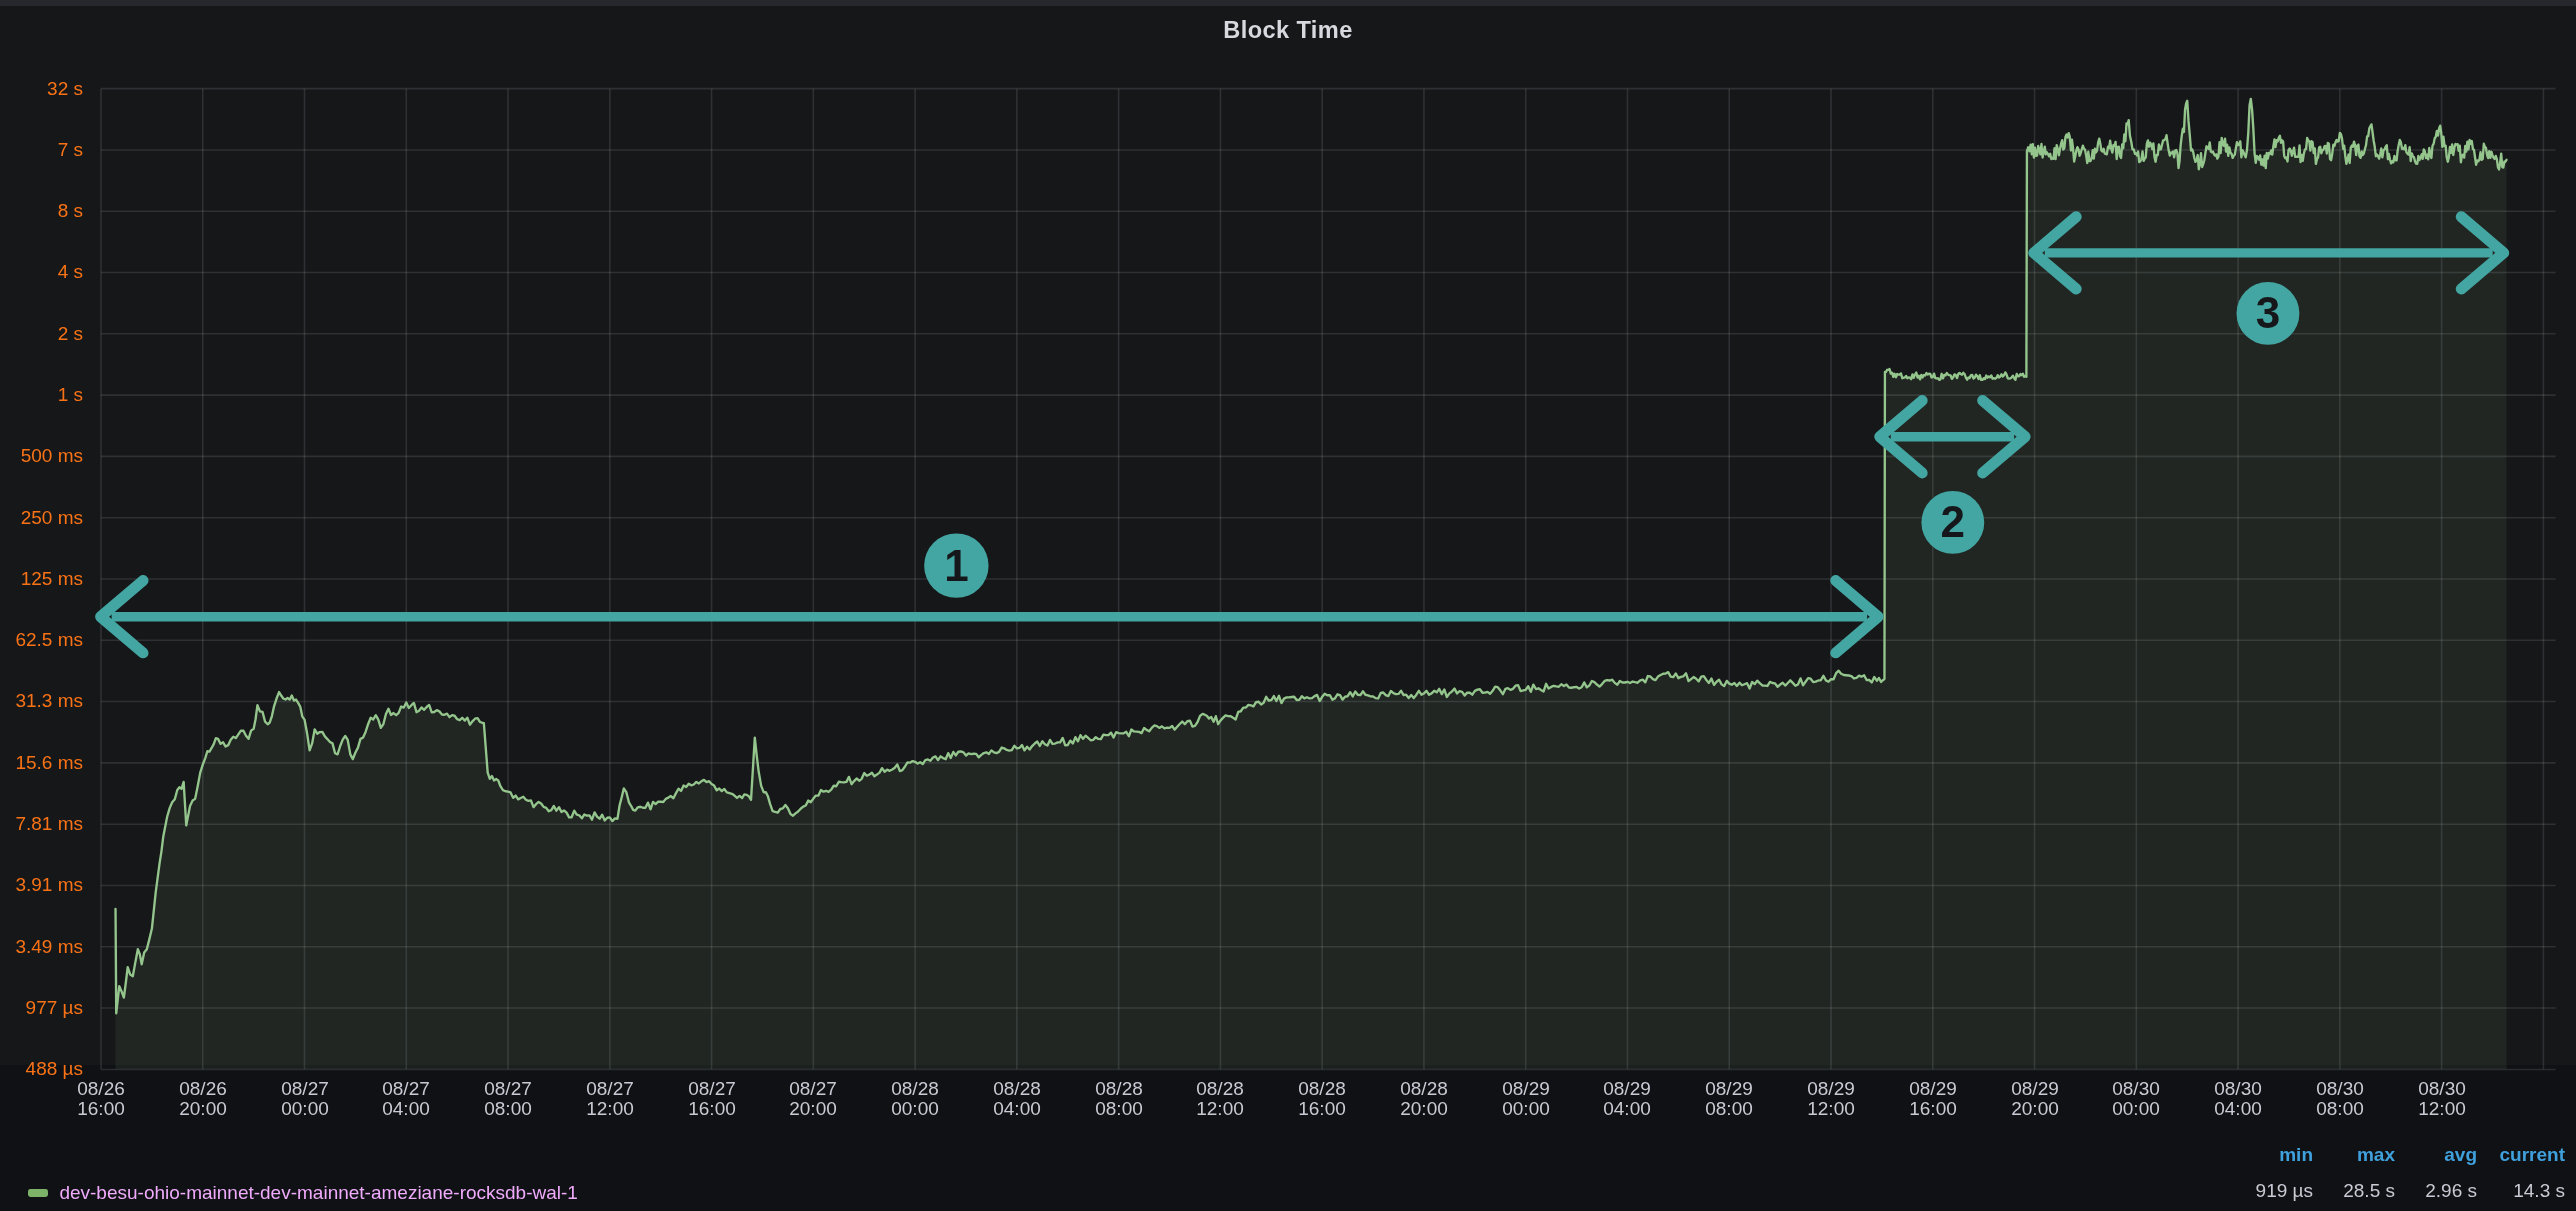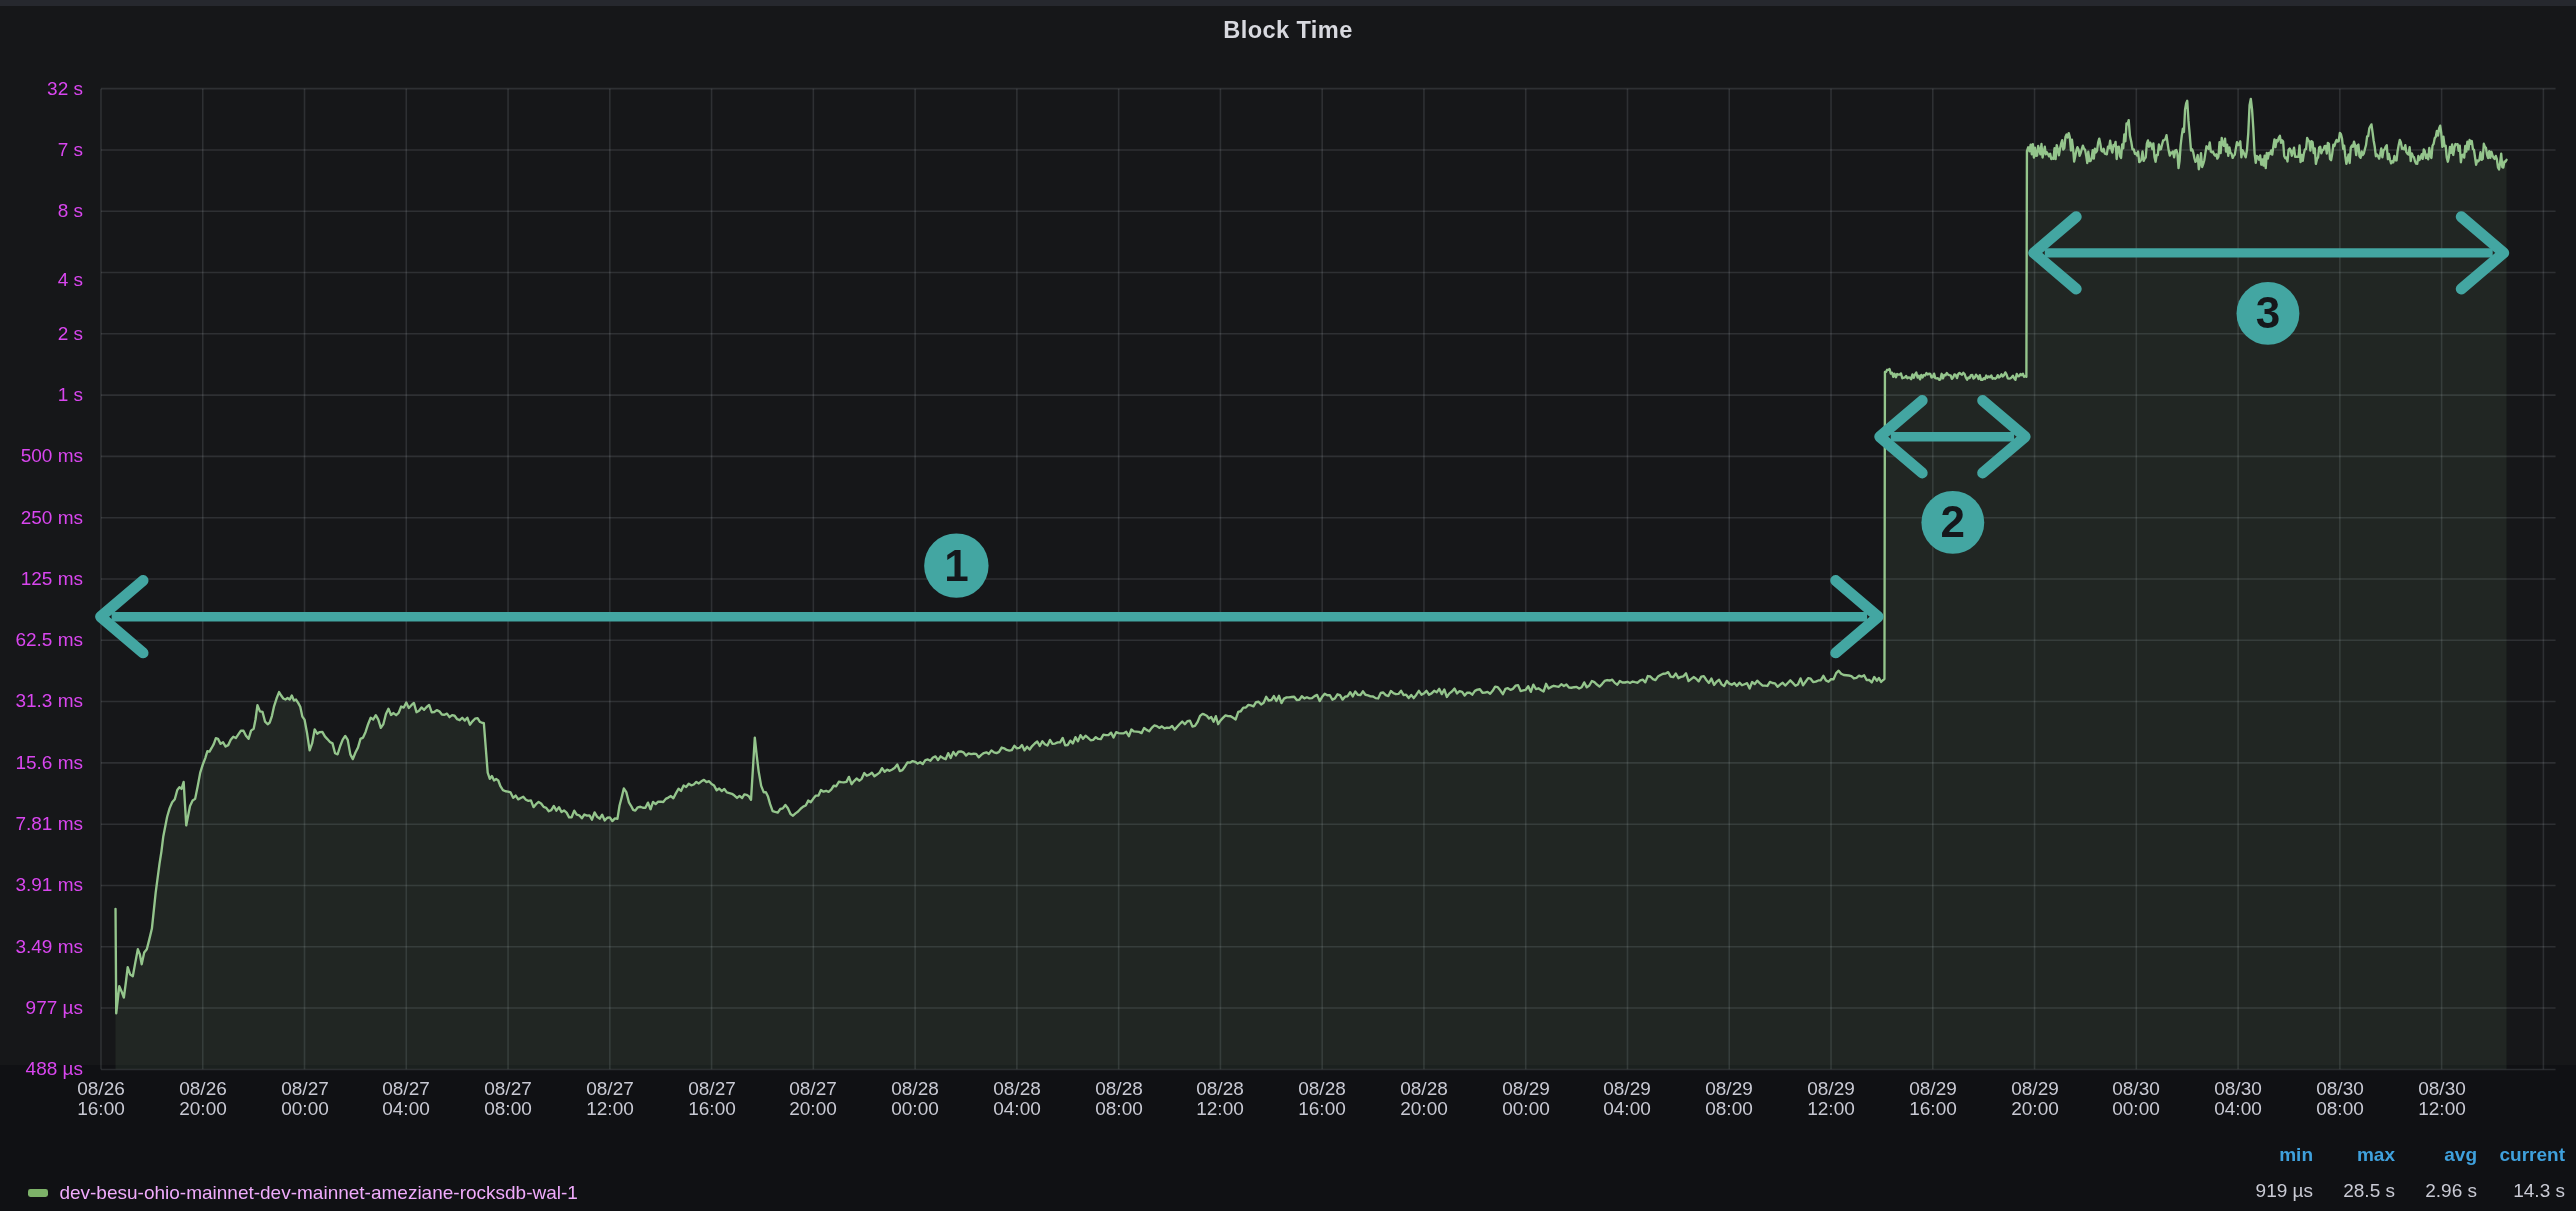--- a/index.html
+++ b/index.html
@@ -4,21 +4,21 @@
 <style>
   html,body{margin:0;padding:0;background:#101114;}
   body{width:2576px;height:1212px;position:relative;overflow:hidden;
        font-family:"Liberation Sans",sans-serif;}
   #top-strip{position:absolute;left:0;top:0;width:2576px;height:6.3px;background:#26282e;}
   #panel{position:absolute;left:0;top:6.3px;width:2576px;height:1059px;background:#161719;}
   #panel-title{position:absolute;left:0;top:11px;width:2576px;text-align:center;
        font-size:23.6px;font-weight:600;color:#d8d9df;letter-spacing:0.4px;cursor:pointer;}
   #chart-svg{position:absolute;left:0;top:0;}
   .ylabel{position:absolute;left:0;width:83px;text-align:right;font-size:19px;
-       color:#d946ef;line-height:22px;}
+       color:#f97316;line-height:22px;}
   .xlabel{position:absolute;width:110px;text-align:center;font-size:19px;
        color:#c9cad4;line-height:20px;white-space:pre-line;}
   #legend-row{position:absolute;left:28px;top:1176px;display:flex;align-items:center;gap:11px;}
   #legend-swatch{width:20.4px;height:7.9px;border-radius:2.4px;}
   #legend-label{font-size:19px;color:#f0abfc;cursor:pointer;}
   #stats-headers,#stats-values{position:absolute;right:11px;display:grid;
        grid-template-columns:94px 82px 82px 88px;}
   #stats-headers{top:1138px;}
   #stats-values{top:1174px;}
   .stat-h{font-size:19px;font-weight:600;text-align:right;cursor:pointer;}
@@ -104,21 +104,21 @@
         <g>
           <circle cx="2886" cy="391" r="40" fill="#43a6a2"></circle>
           <text x="2886" y="410" text-anchor="middle" fill="#15171b" font-family="&quot;Liberation Sans&quot;,sans-serif" font-size="56" font-weight="bold">3</text>
         </g>
       </g>
     </svg>
   <div id="labels-layer">
       <div class="ylabel" style="top: 72px;">32 s</div>
       <div class="ylabel" style="top: 133px;">7 s</div>
       <div class="ylabel" style="top: 194px;">8 s</div>
-      <div class="ylabel" style="top: 255px; margin-top: 8px;">4 s</div>
+      <div class="ylabel" style="top: 255px;">4 s</div>
       <div class="ylabel" style="top: 317px;">2 s</div>
       <div class="ylabel" style="top: 378px;">1 s</div>
       <div class="ylabel" style="top: 439px;">500 ms</div>
       <div class="ylabel" style="top: 501px;">250 ms</div>
       <div class="ylabel" style="top: 562px;">125 ms</div>
       <div class="ylabel" style="top: 623px;">62.5 ms</div>
       <div class="ylabel" style="top: 684px;">31.3 ms</div>
       <div class="ylabel" style="top: 746px;">15.6 ms</div>
       <div class="ylabel" style="top: 807px;">7.81 ms</div>
       <div class="ylabel" style="top: 868px;">3.91 ms</div>

